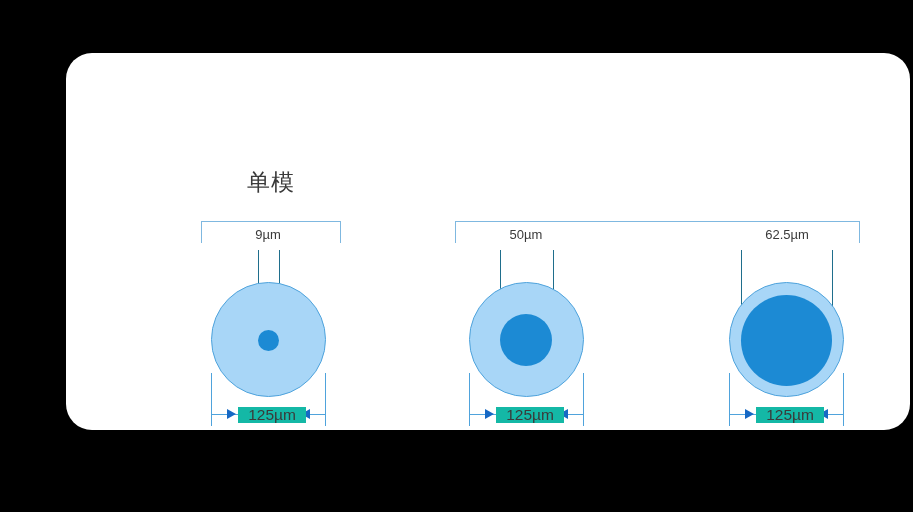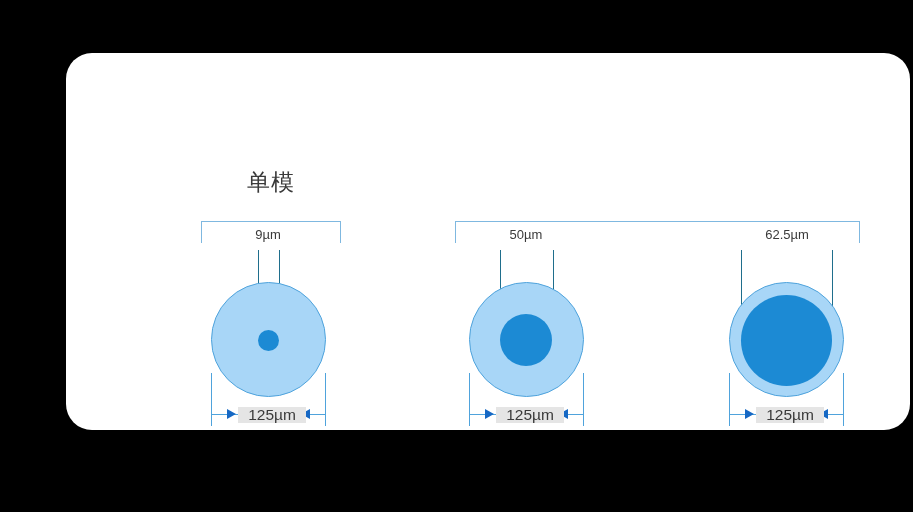--- a/index.html
+++ b/index.html
@@ -79,21 +79,21 @@
   }
   .dim-line {
     position: absolute;
     height: 0;
     border-top: 1.3px solid #4FA3DC;
   }
   .dim-label {
     position: absolute;
     font-size: 15.5px;
     color: #3a3a3a;
-    background: #e5e5e5;
+    background: #14b8a6;
     text-align: center;
     white-space: nowrap;
     line-height: 1;
     padding: 0 3px;
   }
   .arrow {
     position: absolute;
     width: 0;
     height: 0;
     border-top: 5.5px solid transparent;

